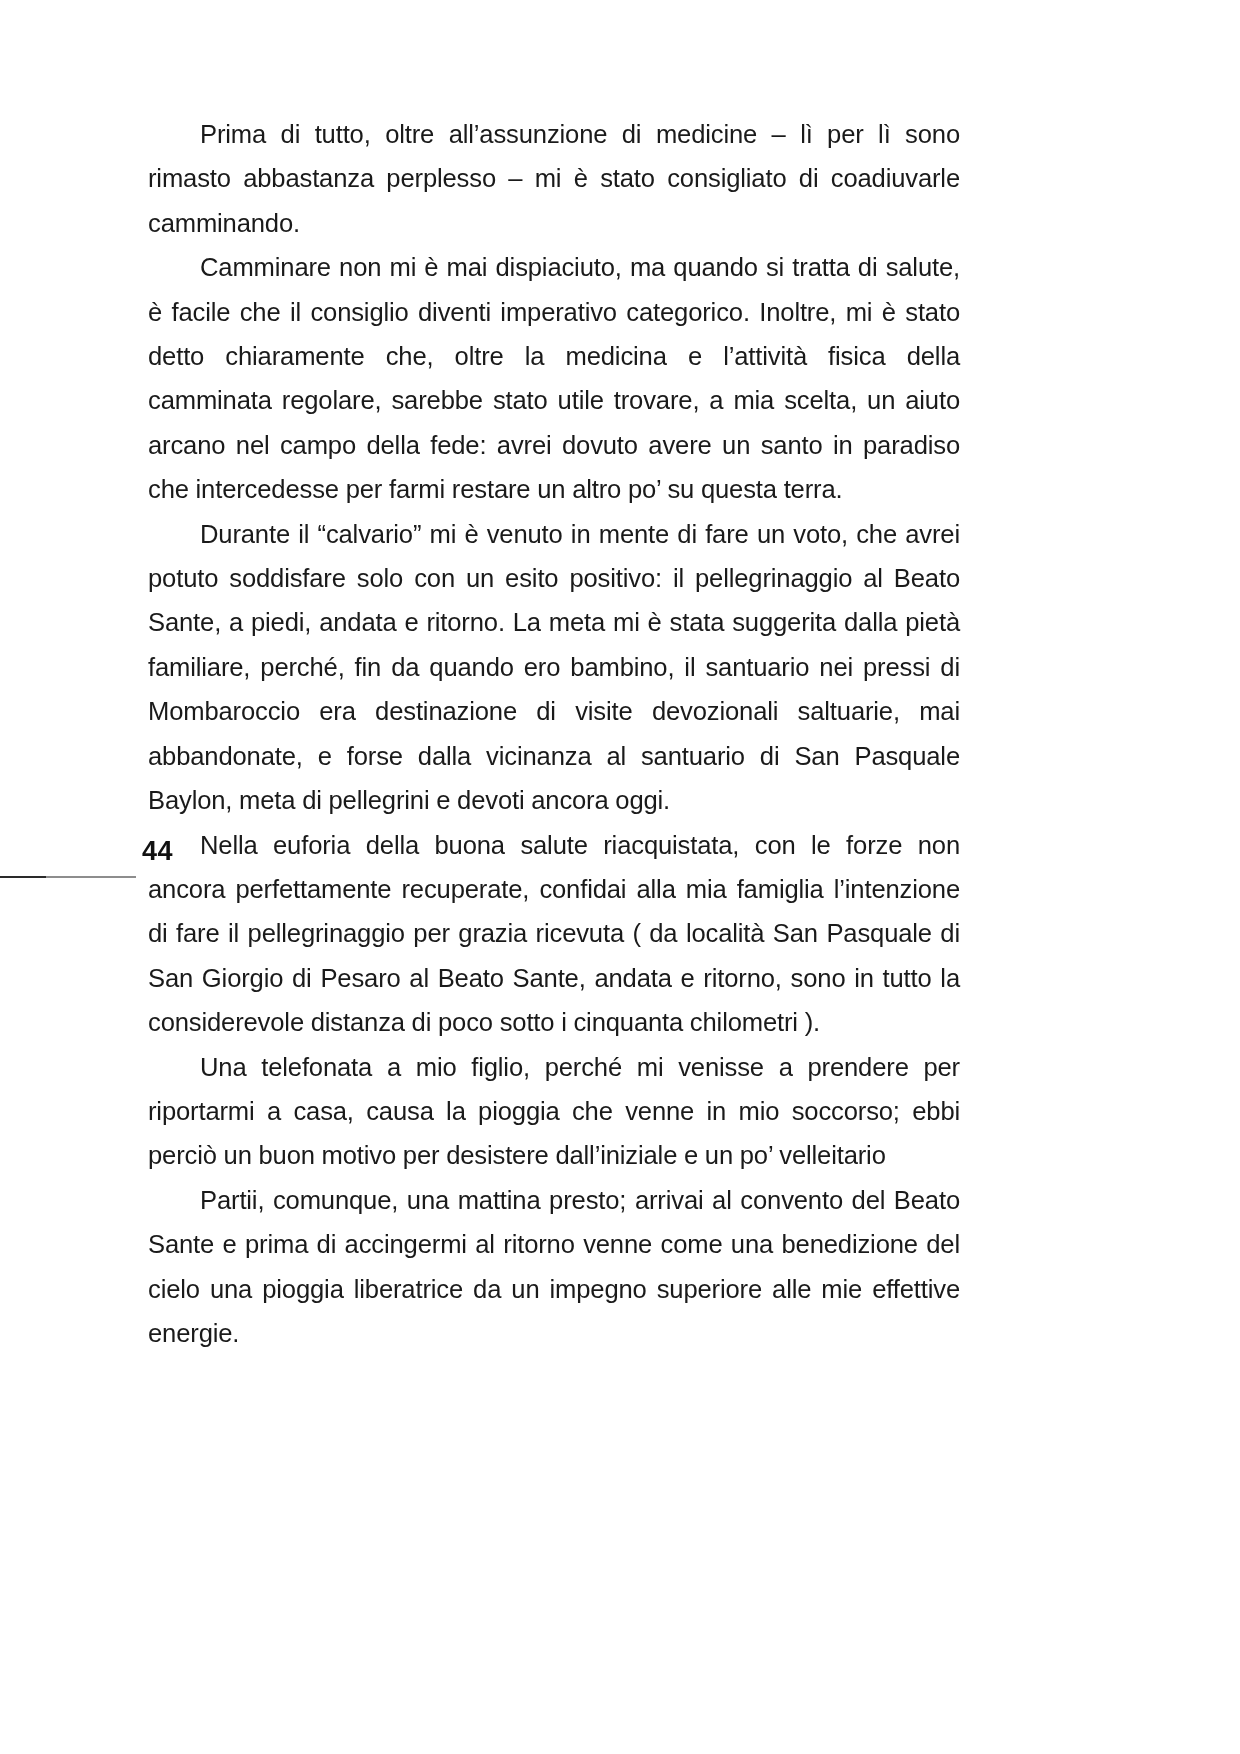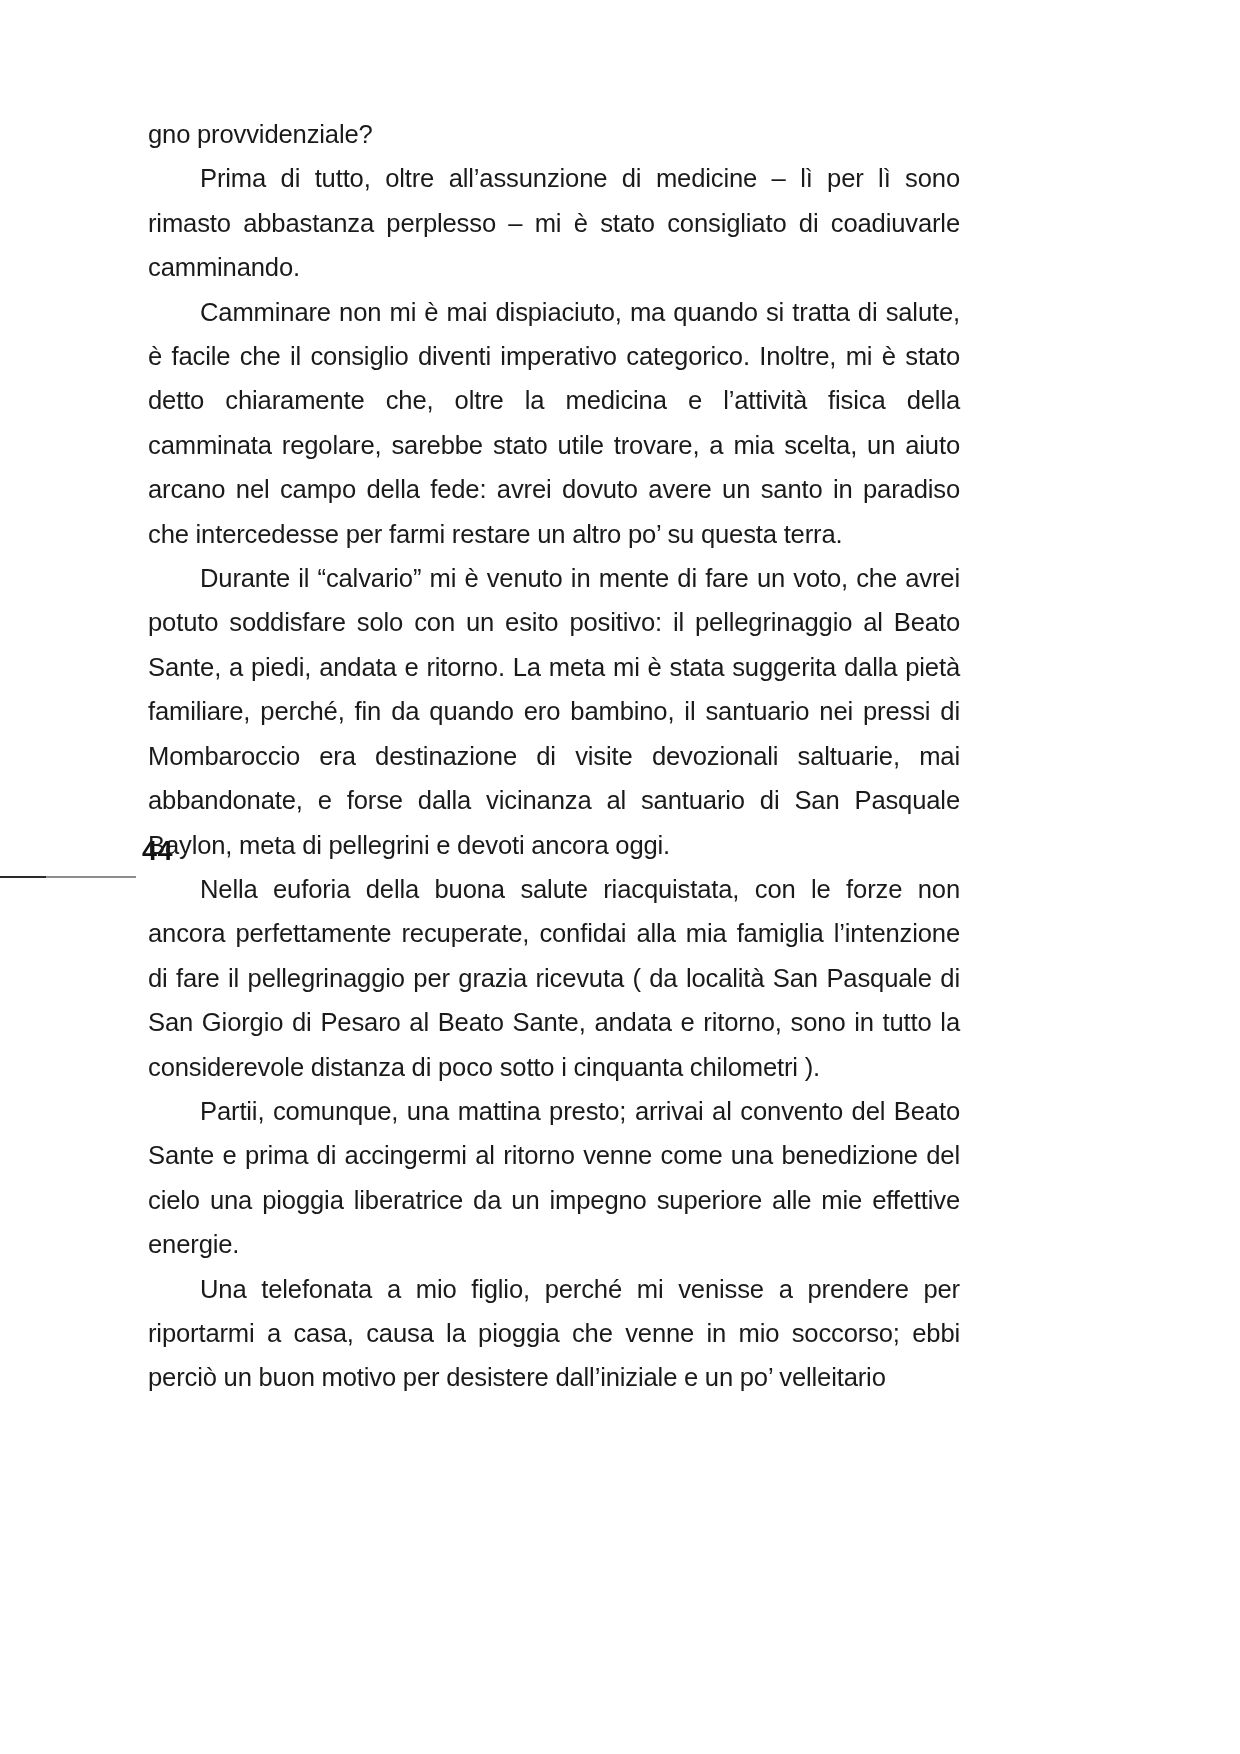--- a/index.html
+++ b/index.html
@@ -80,22 +80,21 @@
 
 <div class="page">
 
   <div class="folio-block">
     <div class="folio-number">44</div>
     <div class="folio-rule"></div>
     <div class="folio-rule-soft"></div>
   </div>
 
   <div class="text-column">
-    <p class="para">gno provvidenziale?</p>
     <p class="para indent">Prima di tutto, oltre all’assunzione di medicine – lì per lì sono rimasto abbastanza perplesso – mi è stato consigliato di coadiuvarle camminando.</p>
     <p class="para indent">Camminare non mi è mai dispiaciuto, ma quando si tratta di salute, è facile che il consiglio diventi imperativo categorico. Inoltre, mi è stato detto chiaramente che, oltre la medicina e l’attività fisica della camminata regolare, sarebbe stato utile trovare, a mia scelta, un aiuto arcano nel campo della fede: avrei dovuto avere un santo in paradiso che intercedesse per farmi restare un altro po’ su questa terra.</p>
     <p class="para indent">Durante il “calvario” mi è venuto in mente di fare un voto, che avrei potuto soddisfare solo con un esito positivo: il pellegrinaggio al Beato Sante, a piedi, andata e ritorno. La meta mi è stata suggerita dalla pietà familiare, perché, fin da quando ero bambino, il santuario nei pressi di Mombaroccio era destinazione di visite devozionali saltuarie, mai abbandonate, e forse dalla vicinanza al santuario di San Pasquale Baylon, meta di pellegrini e devoti ancora oggi.</p>
     <p class="para indent">Nella euforia della buona salute  riacquistata, con le forze non ancora perfettamente recuperate, confidai alla mia famiglia l’intenzione di fare il pellegrinaggio per grazia ricevuta ( da località San Pasquale di San Giorgio di Pesaro al Beato Sante, andata e ritorno, sono in tutto la considerevole distanza di poco sotto i cinquanta chilometri ).</p>
+    <p class="para indent">Una telefonata a mio figlio, perché mi venisse a prendere per riportarmi a casa, causa la pioggia che venne in mio soccorso; ebbi perciò un buon motivo per desistere dall’iniziale e un po’ velleitario</p>
     <p class="para indent">Partii, comunque, una mattina presto; arrivai al convento del Beato Sante e prima di accingermi al ritorno venne come una benedizione del cielo una pioggia liberatrice da un impegno superiore alle mie effettive energie.</p>
-    <p class="para indent">Una telefonata a mio figlio, perché mi venisse a prendere per riportarmi a casa, causa la pioggia che venne in mio soccorso; ebbi perciò un buon motivo per desistere dall’iniziale e un po’ velleitario</p>
   </div>
 
 </div>
 
 </body></html>

